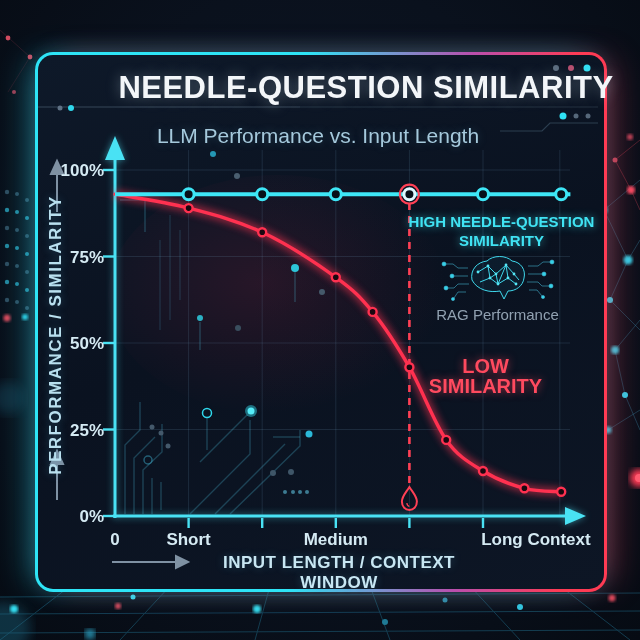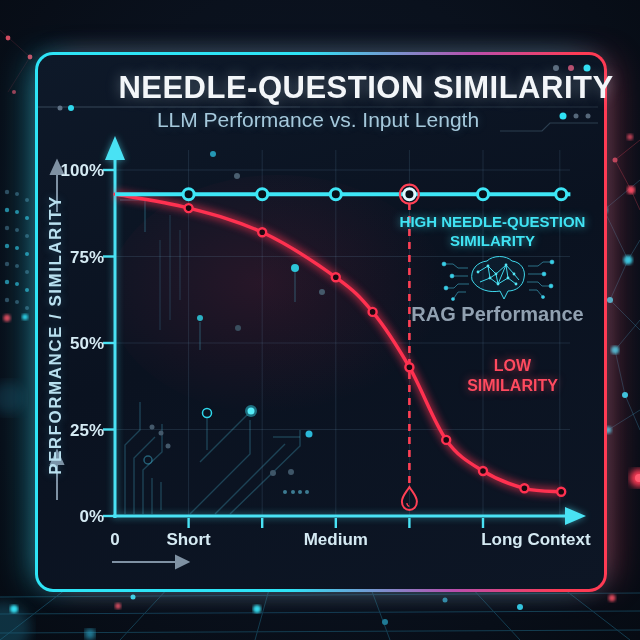--- a/index.html
+++ b/index.html
@@ -18,38 +18,38 @@
         box-shadow:-14px 0 34px -10px rgba(46,224,244,.40),
                     14px 0 34px -10px rgba(255,59,82,.45),
                     0 0 22px rgba(46,200,240,.18);}
   .card .inner-glow{position:absolute;left:70px;top:120px;width:340px;height:240px;border-radius:50%;
         background:radial-gradient(ellipse at 45% 45%, rgba(190,40,75,.16) 0%, rgba(190,40,75,0) 70%);}
 
   
   .title{position:absolute;left:35px;top:70px;width:566px;margin:0;text-align:center;
          font-size:31px;font-weight:bold;letter-spacing:.5px;color:#f3f6f9;
          text-shadow:0 0 14px rgba(215,240,255,.35);padding-left:48px;}
-  .subtitle{position:absolute;left:35px;top:108px;width:566px;text-align:center;
+  .subtitle{position:absolute;left:35px;top:124px;width:566px;text-align:center;
          font-size:21px;color:#a5c9dc;text-shadow:0 0 10px rgba(120,190,220,.25);}
 
   
   .y-title{position:absolute;left:-93px;top:324px;width:300px;height:22px;text-align:center;
          transform:rotate(-90deg);font-size:17px;font-weight:bold;letter-spacing:1.5px;
          color:#b9e0ef;text-shadow:0 0 8px rgba(90,190,225,.35);}
   .x-title{position:absolute;left:199px;top:553px;width:280px;text-align:center;
          font-size:17px;font-weight:bold;letter-spacing:.5px;color:#c8e7f3;
          text-shadow:0 0 8px rgba(90,190,225,.3);}
 
   
   .ann{position:absolute;text-align:center;font-weight:bold;}
   .ann div{line-height:19px;}
-  .ann-high{left:395px;top:212px;width:195px;font-size:15px;color:#40e3f3;
+  .ann-high{left:404px;top:212px;width:195px;font-size:15px;color:#40e3f3;
             text-shadow:0 0 9px rgba(62,227,243,.65);}
-  .ann-rag{left:405px;top:305px;width:185px;font-size:20px;font-weight:bold;color:#91a1b1;}
-  .ann-low{left:419px;top:356px;width:187px;font-size:16px;color:#ff4a5f;
+  .ann-rag{left:405px;top:305px;width:185px;font-size:15px;font-weight:normal;color:#91a1b1;}
+  .ann-low{left:392px;top:356px;width:187px;font-size:20px;color:#ff4a5f;
             text-shadow:0 0 9px rgba(255,70,90,.6);}
   .ann-low div{line-height:20px;}
 
   .brain-wrap{position:absolute;left:433px;top:246px;width:130px;height:64px;}
 
   
   #chart-svg text{font-family:"Liberation Sans",sans-serif;}
 </style>
 </head>
 <body>
@@ -315,20 +315,21 @@
         <circle cx="409.4" cy="194.2" r="5.5" fill="#071019" stroke="#dff8ff" stroke-width="3"></circle>
         <circle cx="483" cy="194.2" r="5.5" fill="#071019" stroke="#3ee6f6" stroke-width="3"></circle>
         <circle cx="561.2" cy="194.2" r="5.5" fill="#071019" stroke="#3ee6f6" stroke-width="3"></circle>
       </g>
     </svg>
 
   <h1 class="title">NEEDLE-QUESTION SIMILARITY</h1>
   <div class="subtitle">LLM Performance vs. Input Length</div>
 
   <div class="y-title">PERFORMANCE / SIMILARITY</div>
+  <div class="x-title">INPUT LENGTH / CONTEXT WINDOW</div>
 
   <div class="ann ann-high">
     <div>HIGH NEEDLE-QUESTION</div>
     <div>SIMILARITY</div>
   </div>
 
   <div class="brain-wrap">
     <svg viewBox="-65 -32 130 64" width="130" height="64">
       <g stroke="#3fd8ec" stroke-width="1" fill="none">
         <path d="M-26,2 C-28,-8 -21,-16 -11,-17 C-5,-23 8,-23 14,-17 C23,-16 28,-8 26,0 C25,8 18,13 10,13 L6,21 L2,13 C-8,15 -21,12 -26,2 Z" fill="rgba(40,150,190,0.08)"></path>

